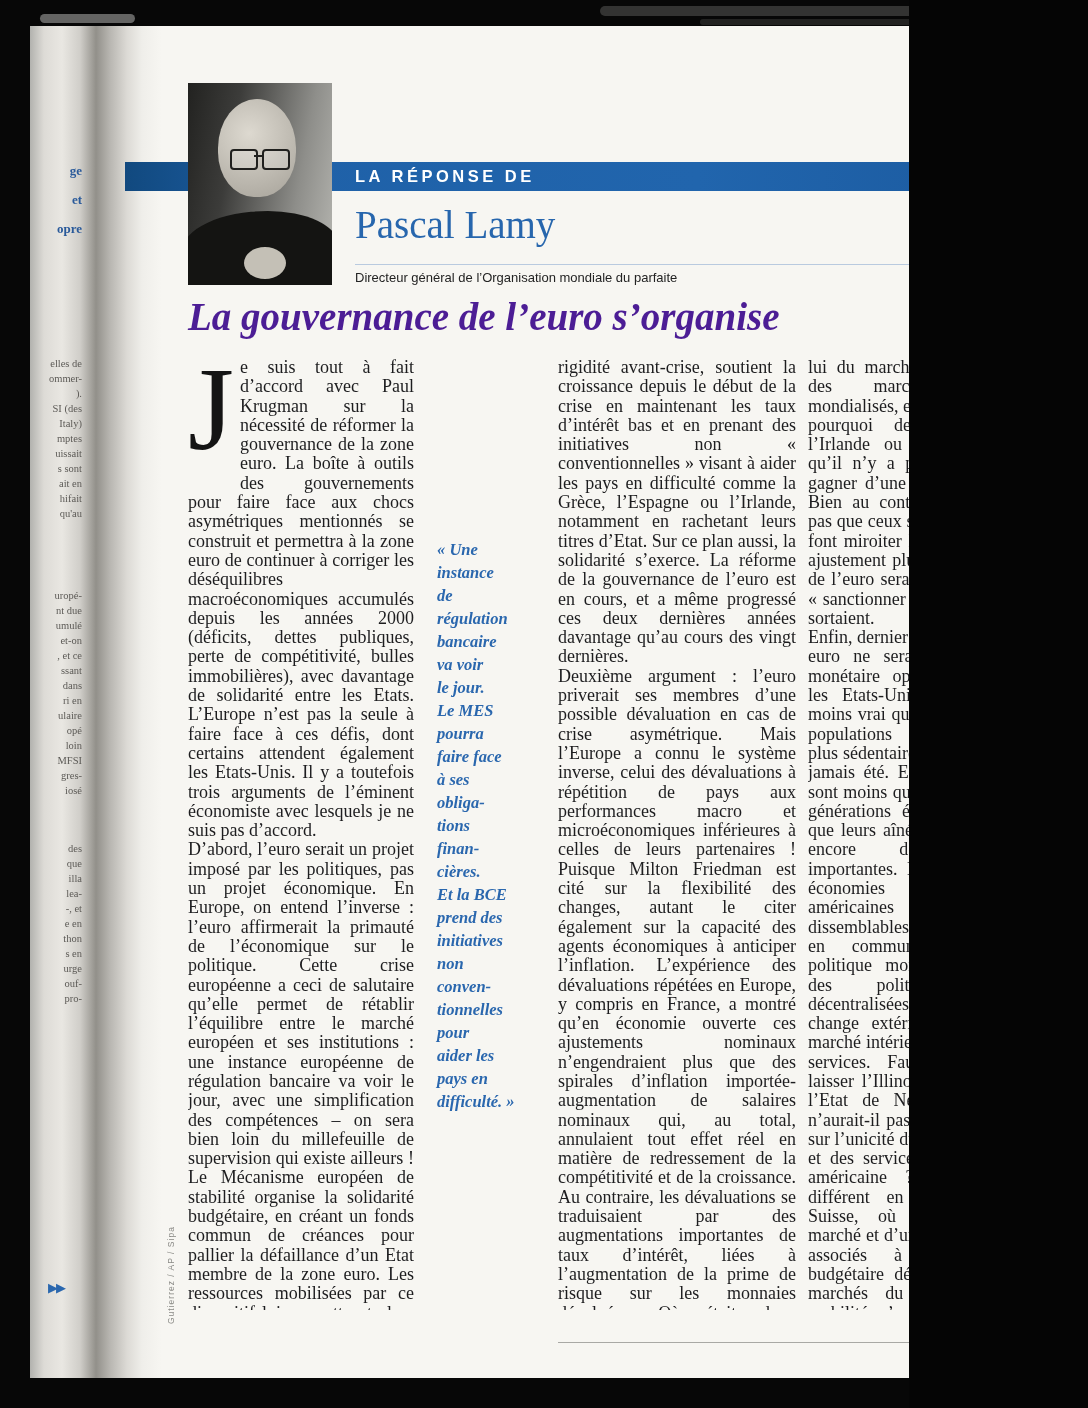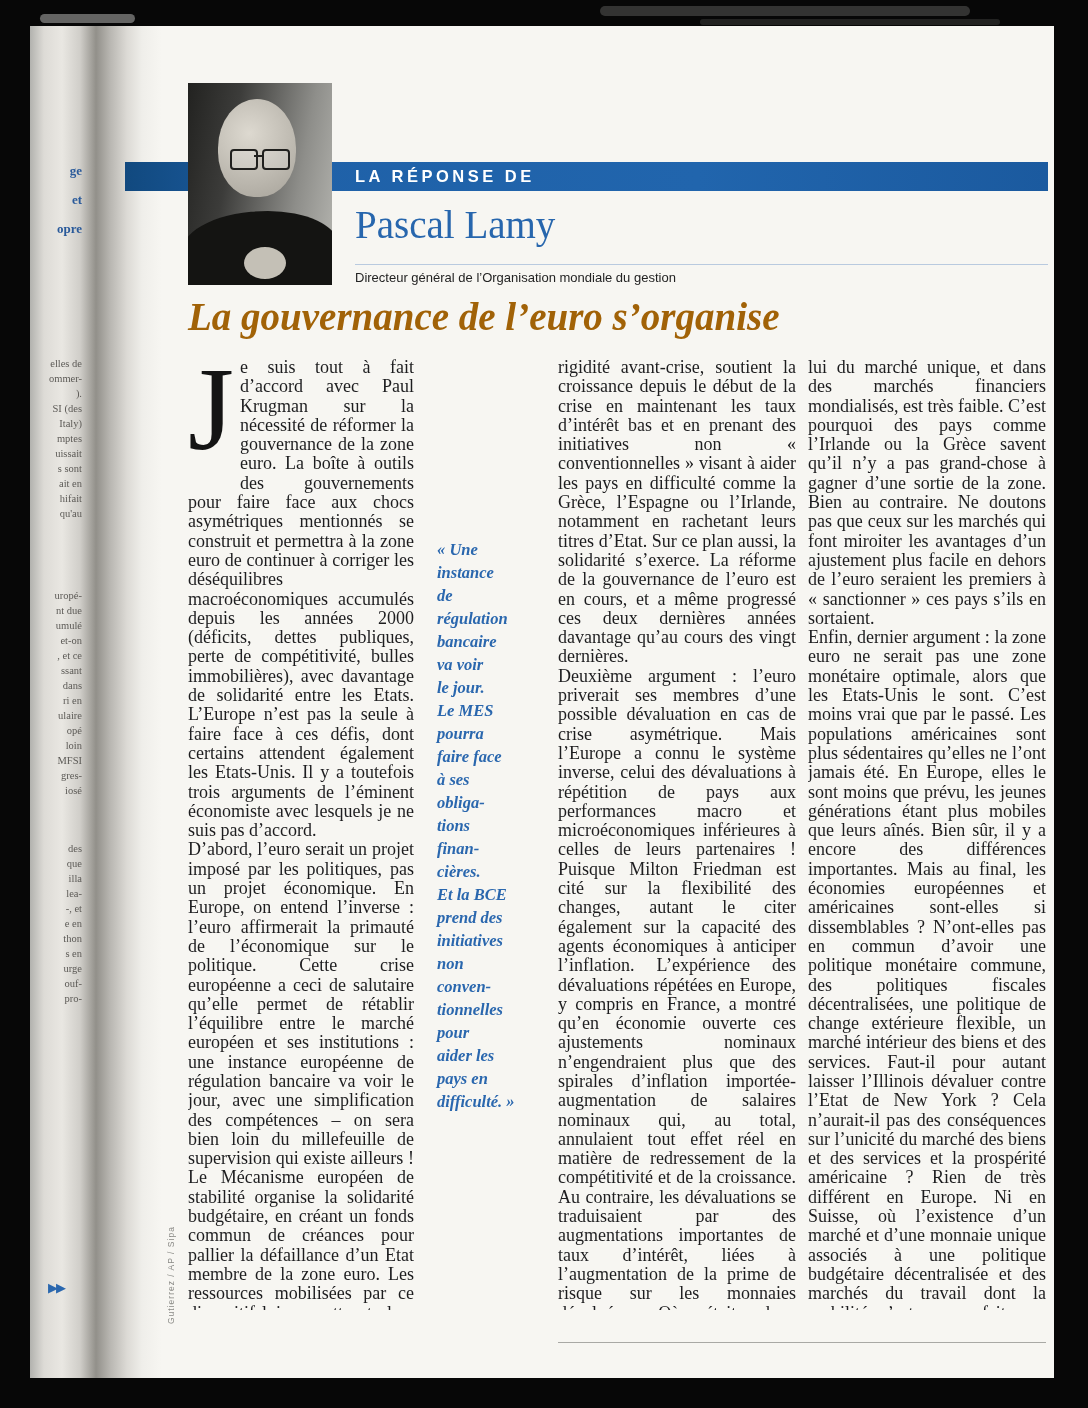--- a/index.html
+++ b/index.html
@@ -1,16 +1,16 @@
 <!DOCTYPE html>
 <html><head>
 <meta charset="utf-8">
 <style>
   html,body{margin:0;padding:0;background:#050505;}
-  .canvas{position:relative;width:1088px;height:1408px;background:#070707;overflow:hidden;
+  .canvas{position:relative;width:909px;height:1408px;background:#070707;overflow:hidden;
           font-family:"Liberation Serif", serif;}
   .scan-streak{position:absolute;border-radius:6px;}
   .s1{left:600px;top:6px;width:370px;height:10px;background:#6a6a68;opacity:.45;}
   .s2{left:700px;top:19px;width:300px;height:6px;background:#4a4a48;opacity:.4;}
   .s3{left:40px;top:14px;width:95px;height:9px;background:#d8d8d4;opacity:.45;}
 
   .page{position:absolute;left:30px;top:26px;width:1024px;height:1352px;background:#f7f6f2;}
 
   
   .spine{position:absolute;left:0;top:0;width:132px;height:100%;
@@ -48,21 +48,21 @@
                border-radius:55% 45% 0 0;}
   .photo-hand{position:absolute;left:56px;bottom:6px;width:42px;height:32px;background:#c4c0b6;
               border-radius:50%;}
 
   .author-name{position:absolute;left:325px;top:176px;margin:0;color:#2766ad;
                font-family:Liberation Serif, serif;font-weight:normal;font-size:39px;}
   .name-rule{position:absolute;left:325px;top:238px;width:693px;height:1px;background:#b9cadf;}
   .author-title{position:absolute;left:325px;top:244px;color:#232323;
                 font-family:"Liberation Sans",sans-serif;font-size:13px;}
 
-  .headline{position:absolute;left:158px;top:268px;margin:0;color:#a16207;
+  .headline{position:absolute;left:158px;top:268px;margin:0;color:#4c1d95;
             font-style:italic;font-weight:bold;font-size:39px;
             font-family:"Liberation Serif",serif;}
 
   .col{position:absolute;top:332px;height:952px;overflow:hidden;}
   .col1{left:158px;width:226px;}
   .col2{left:528px;width:238px;}
   .col3{left:778px;width:238px;}
   .coltext{display:block;white-space:pre-line;text-align:justify;color:#1d1d1f;
            font-size:18px;line-height:19.3px;}
   .dropcap{float:left;width:52px;height:133px;font-size:118px;line-height:104px;
@@ -146,21 +146,21 @@
       <div class="photo-head"></div>
       <div class="lens lens-left"></div>
       <div class="lens lens-right"></div>
       <div class="glasses-bridge"></div>
       <div class="photo-torso"></div>
       <div class="photo-hand"></div>
     </div>
 
     <h1 class="author-name">Pascal Lamy</h1>
     <div class="name-rule"></div>
-    <div class="author-title">Directeur général de l’Organisation mondiale du gestion</div>
+    <div class="author-title">Directeur général de l’Organisation mondiale du parfaite</div>
 
     <h2 class="headline">La gouvernance de l’euro s’organise</h2>
 
     <div class="col col1">
         <span class="dropcap">J</span>
         <span class="coltext">e suis tout à fait d’accord avec Paul Krugman sur la nécessité de réformer la gouvernance de la zone euro. La boîte à outils des gouvernements pour faire face aux chocs asymétriques mentionnés se construit et permettra à la zone euro de continuer à corriger les déséquilibres macroéconomiques accumulés depuis les années 2000 (déficits, dettes publiques, perte de compétitivité, bulles immobilières), avec davantage de solidarité entre les Etats. L’Europe n’est pas la seule à faire face à ces défis, dont certains attendent également les Etats-Unis. Il y a toutefois trois arguments de l’éminent économiste avec lesquels je ne suis pas d’accord.
 D’abord, l’euro serait un projet imposé par les politiques, pas un projet économique. En Europe, on entend l’inverse : l’euro affirmerait la primauté de l’économique sur le politique. Cette crise européenne a ceci de salutaire qu’elle permet de rétablir l’équilibre entre le marché européen et ses institutions : une instance européenne de régulation bancaire va voir le jour, avec une simplification des compétences – on sera bien loin du millefeuille de supervision qui existe ailleurs ! Le Mécanisme européen de stabilité organise la solidarité budgétaire, en créant un fonds commun de créances pour pallier la défaillance d’un Etat membre de la zone euro. Les ressources mobilisées par ce dispositif lui permettront alors de faire face à ses obligations financières ; en face de cette solidarité nécessaire, les Etats de la zone euro s’engagent à faire preuve de plus de responsabilité dans la gestion de leur politique budgétaire nationale, dans le cadre d’un traité européen rénové ; la Banque centrale européenne, que l’on accusait encore de</span>
       </div>
 
     <div class="pullquote">« Une

